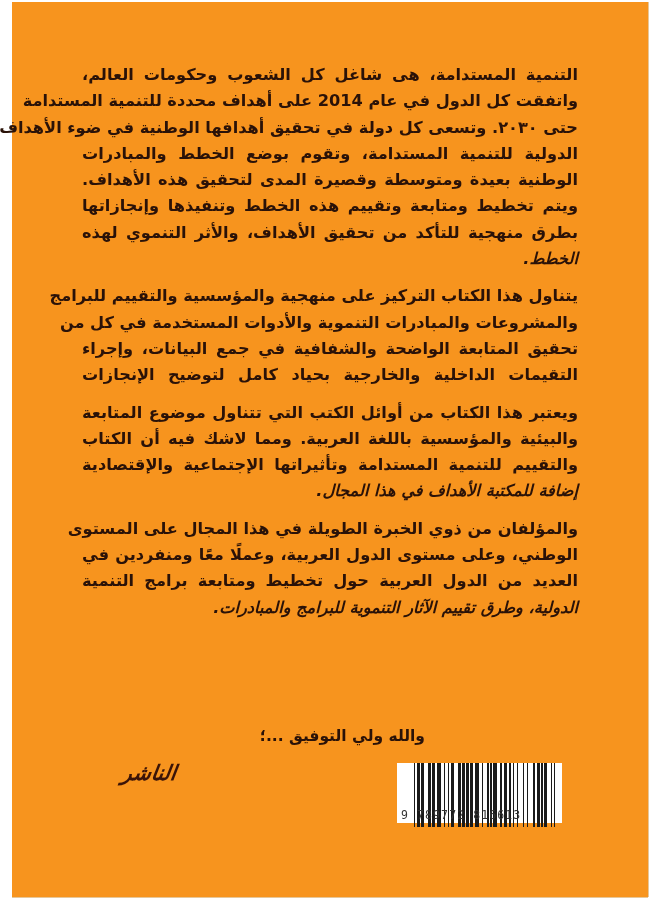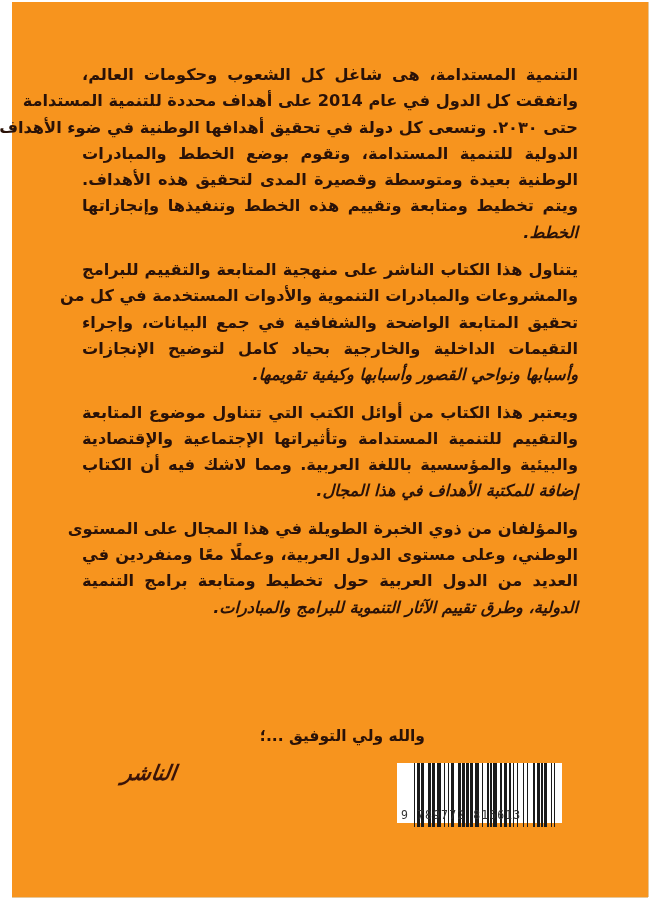--- a/index.html
+++ b/index.html
@@ -114,33 +114,33 @@
 </div>
 
 <div class="text-block">
   <div class="para">
     <span class="line">التنمية المستدامة، هى شاغل كل الشعوب وحكومات العالم،</span>
     <span class="line">واتفقت كل الدول في عام 2014 على أهداف محددة للتنمية المستدامة</span>
     <span class="line">حتى ٢٠٣٠. وتسعى كل دولة في تحقيق أهدافها الوطنية في ضوء الأهداف</span>
     <span class="line">الدولية للتنمية المستدامة، وتقوم بوضع الخطط والمبادرات</span>
     <span class="line">الوطنية بعيدة ومتوسطة وقصيرة المدى لتحقيق هذه الأهداف.</span>
     <span class="line">ويتم تخطيط ومتابعة وتقييم هذه الخطط وتنفيذها وإنجازاتها</span>
+    <span class="line">بطرق منهجية للتأكد من تحقيق الأهداف، والأثر التنموي لهذه</span>
     <span class="line last">الخطط.</span>
   </div>
   <div class="para">
-    <span class="line">يتناول هذا الكتاب الناشر على منهجية المتابعة والتقييم للبرامج</span>
+    <span class="line">يتناول هذا الكتاب التركيز على منهجية والمؤسسية والتقييم للبرامج</span>
     <span class="line">والمشروعات والمبادرات التنموية والأدوات المستخدمة في كل من</span>
     <span class="line">تحقيق المتابعة الواضحة والشفافية في جمع البيانات، وإجراء</span>
     <span class="line">التقيمات الداخلية والخارجية بحياد كامل لتوضيح الإنجازات</span>
-    <span class="line last">وأسبابها ونواحي القصور وأسبابها وكيفية تقويمها.</span>
   </div>
   <div class="para">
     <span class="line">ويعتبر هذا الكتاب من أوائل الكتب التي تتناول موضوع المتابعة</span>
+    <span class="line">والبيئية والمؤسسية باللغة العربية. ومما لاشك فيه أن الكتاب</span>
     <span class="line">والتقييم للتنمية المستدامة وتأثيراتها الإجتماعية والإقتصادية</span>
-    <span class="line">والبيئية والمؤسسية باللغة العربية. ومما لاشك فيه أن الكتاب</span>
     <span class="line last">إضافة للمكتبة الأهداف في هذا المجال.</span>
   </div>
   <div class="para">
     <span class="line">والمؤلفان من ذوي الخبرة الطويلة في هذا المجال على المستوى</span>
     <span class="line">الوطني، وعلى مستوى الدول العربية، وعملًا معًا ومنفردين في</span>
     <span class="line">العديد من الدول العربية حول تخطيط ومتابعة برامج التنمية</span>
     <span class="line last">الدولية، وطرق تقييم الآثار التنموية للبرامج والمبادرات.</span>
   </div>
 </div>
 

